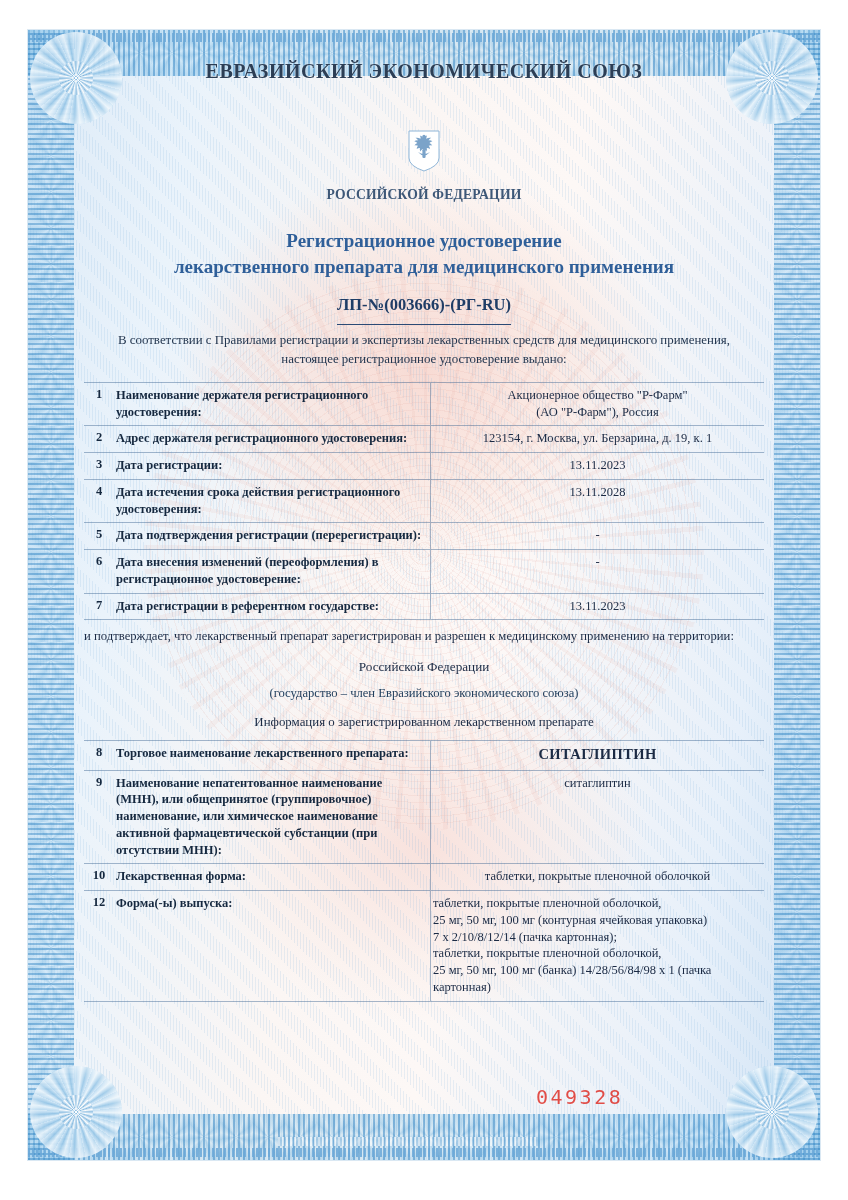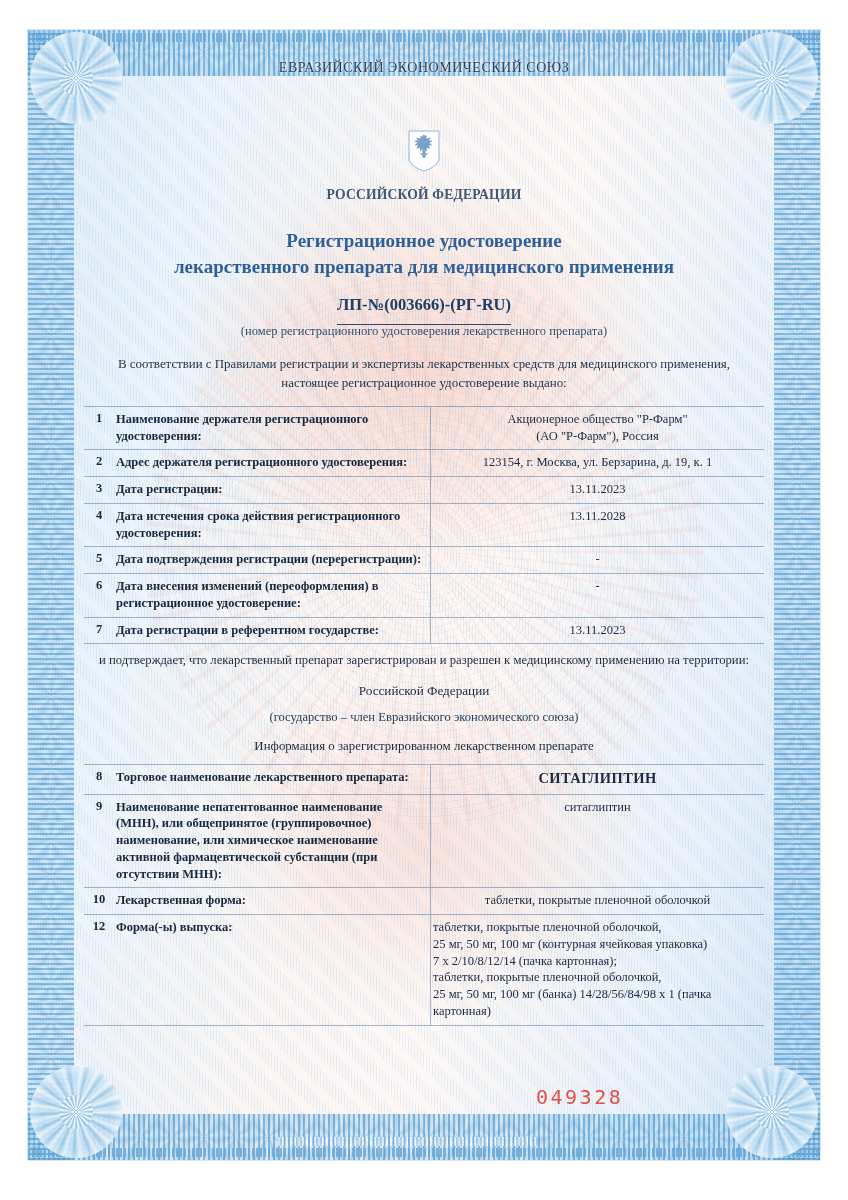--- a/index.html
+++ b/index.html
@@ -129,22 +129,22 @@
     top: 52px;
     width: 680px;
     height: 1026px;
   }
 
   .eaeu-title {
     position: absolute;
     left: 0; right: 0;
     top: -22px;
     text-align: center;
-    font-size: 14px;
-    font-weight: normal;
+    font-size: 20px;
+    font-weight: bold;
     letter-spacing: 0.5px;
     color: #2c3e55;
     text-shadow: 0 0 2px rgba(255,255,255,0.9);
     white-space: nowrap;
   }
 
   .emblem {
     margin: 48px auto 0;
     width: 34px;
     height: 42px;
@@ -235,21 +235,20 @@
   .col-value.left-align { text-align: left; }
   .value-strong { font-weight: bold; font-size: 14.5px; letter-spacing: 0.4px; }
 
   .table-block { margin-top: 13px; }
 
   .mid-text {
     margin-top: 7px;
     font-size: 12.7px;
     line-height: 1.42;
     color: #1b2a44;
-    text-align: center;
   }
   .centered-line {
     margin-top: 14px;
     text-align: center;
     font-size: 13.2px;
     color: #1b2a44;
   }
   .centered-caption {
     margin-top: 11px;
     text-align: center;
@@ -328,21 +327,20 @@
 
     <div class="doc-title">
       <div>Регистрационное удостоверение</div>
       <div class="line2">лекарственного препарата для медицинского применения</div>
     </div>
 
     <div class="reg-number">
       <span>ЛП-№(003666)-(РГ-RU)</span>
     </div>
 
-    <div class="reg-caption">(номер регистрационного удостоверения лекарственного препарата)</div>
 
     <div class="intro">В соответствии с Правилами регистрации и экспертизы лекарственных средств для медицинского применения, настоящее регистрационное удостоверение выдано:</div>
 
     <div class="table-block">
       <table class="reg-table">
         <tbody id="holder-rows">
             <tr>
               <td class="col-num">1</td>
               <td class="col-label">Наименование держателя регистрационного удостоверения:</td>
               <td class="col-value"><span>Акционерное общество "Р-Фарм"</span><br><span>(АО "Р-Фарм"), Россия</span></td>

